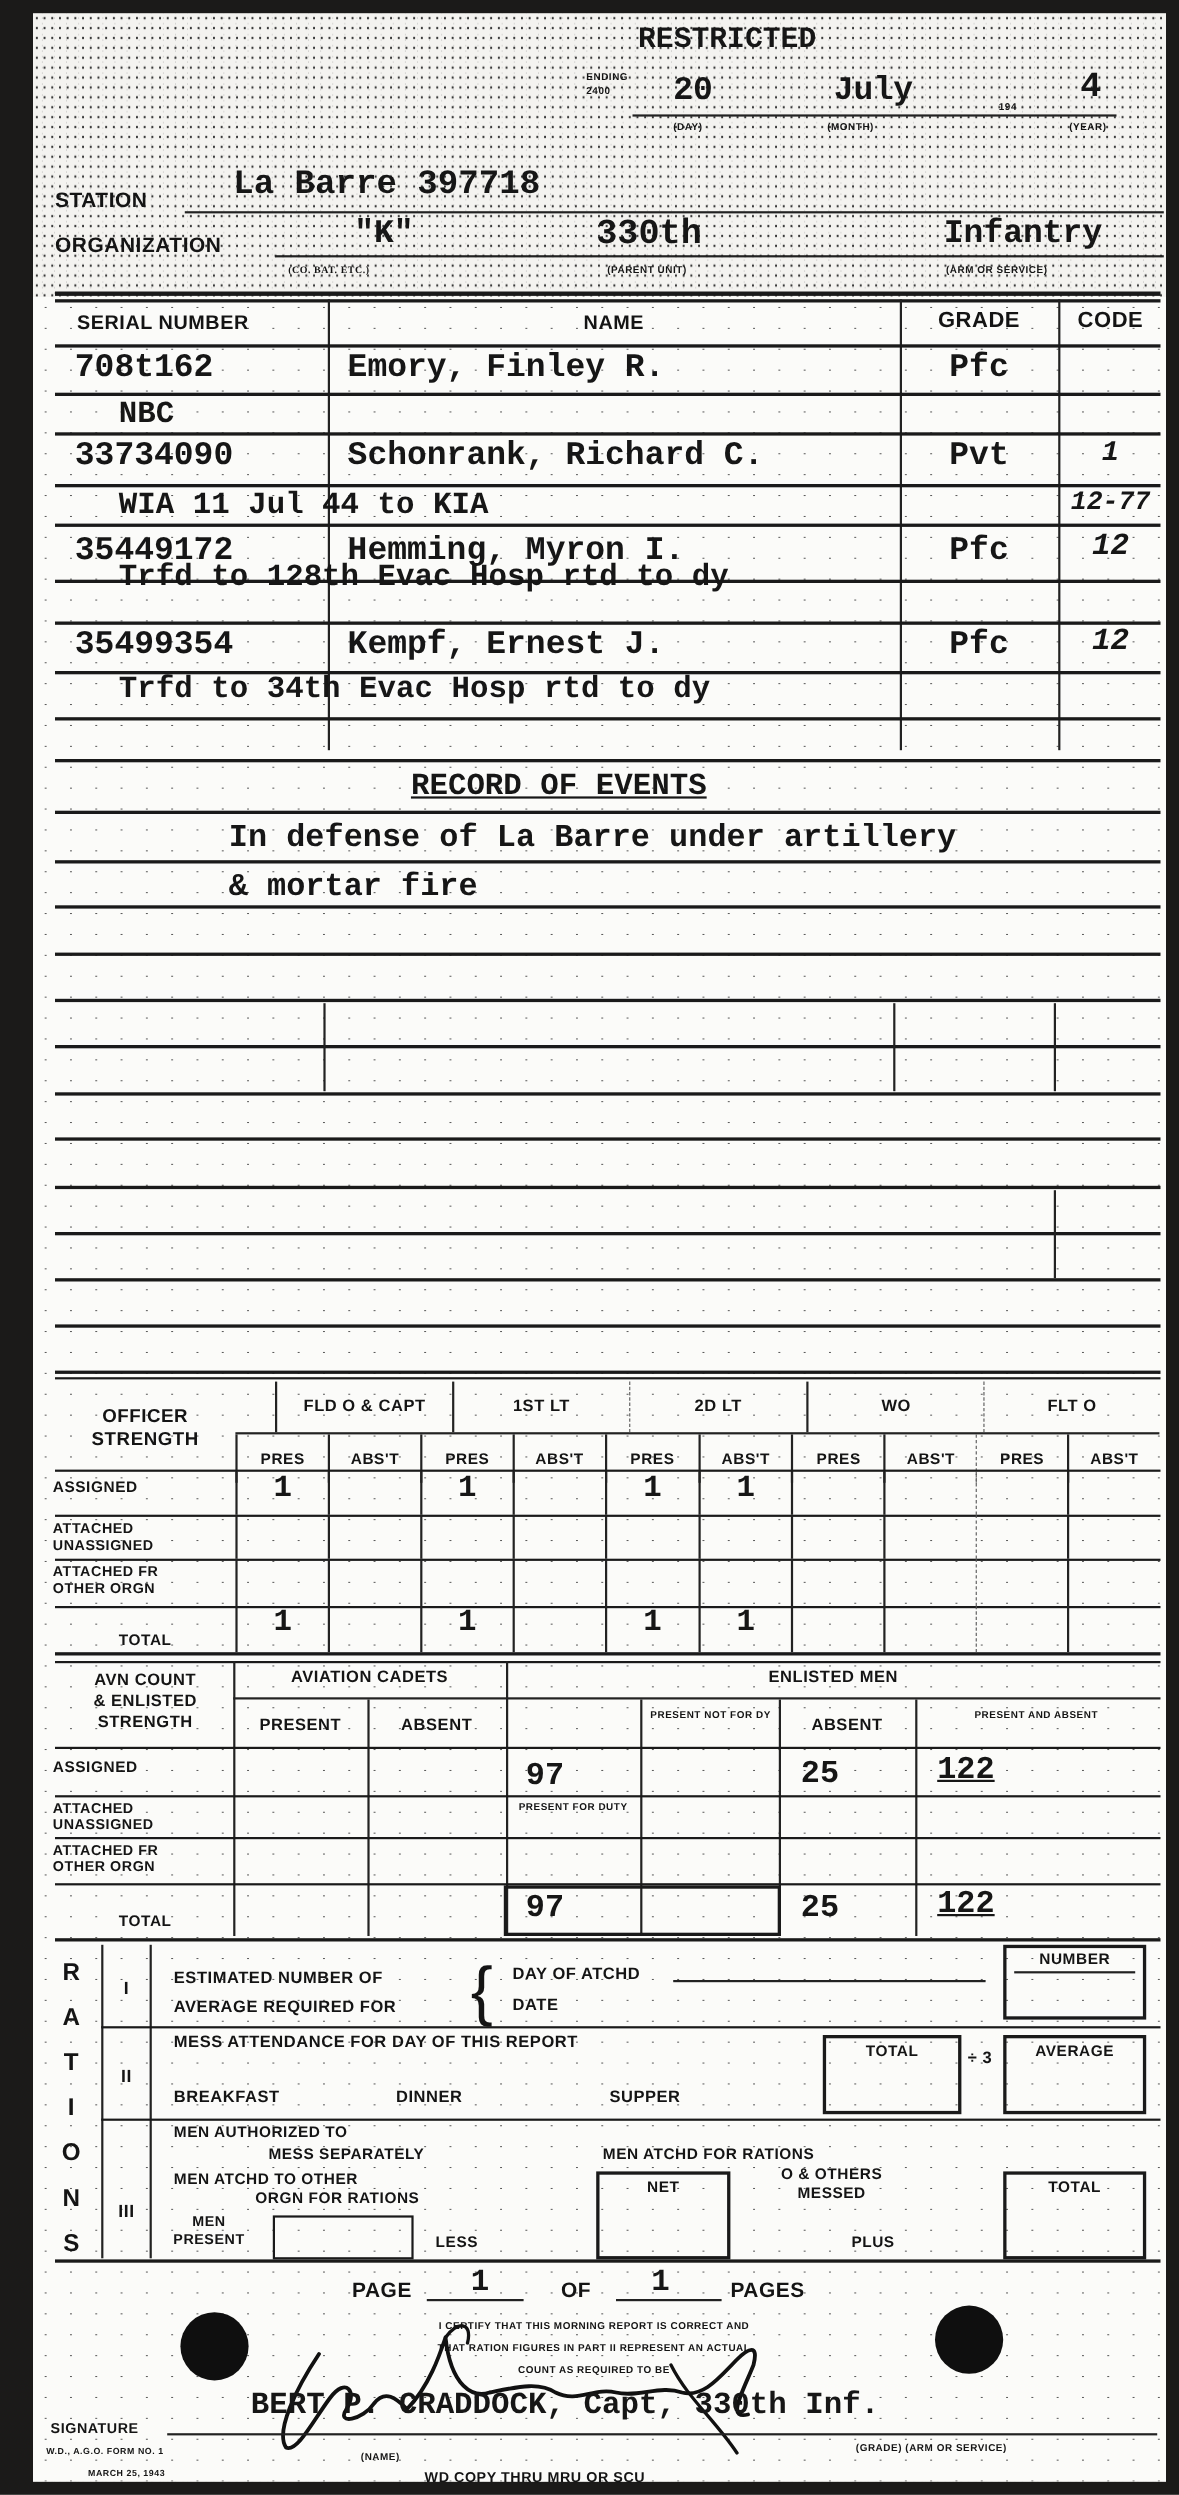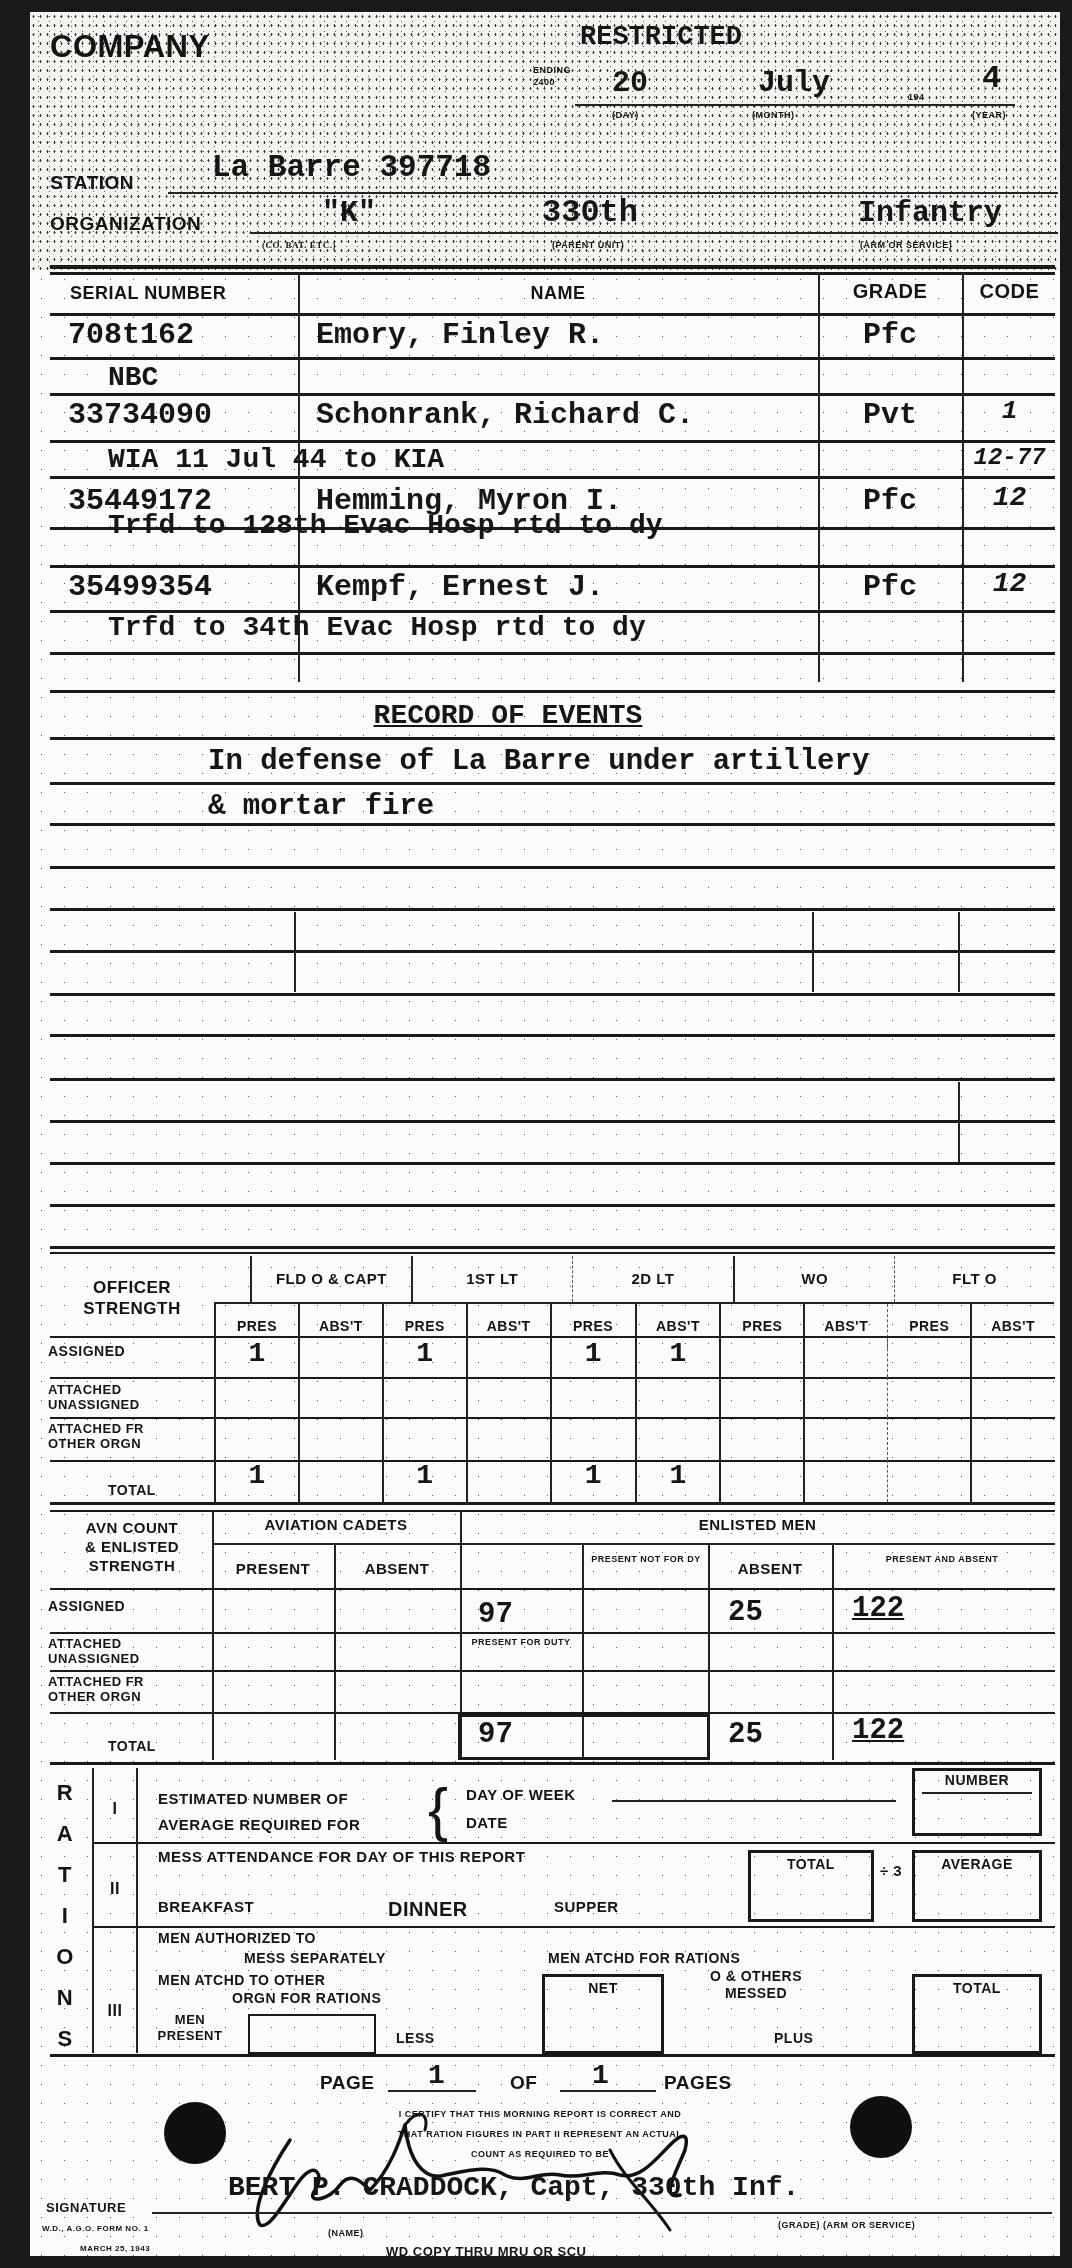--- a/index.html
+++ b/index.html
@@ -33,21 +33,20 @@
   .dot { position:absolute; width:62px; height:62px; border-radius:50%; background:#0f0f0f; }
   .ctr { text-align:center; }
 </style>
 </head>
 <body>
 
 <div class="paper"></div>
 <div class="clean"></div>
 
 <div class="abs hdr" style="left:50px;top:30px;font-size:31px;line-height:34px;">
-  <div>COMPANY</div>
 </div>
 <div class="abs type" style="left:580px;top:22px;font-size:27px;">RESTRICTED</div>
 <div class="abs tiny" style="left:533px;top:64px;line-height:12px;">
   <div>ENDING</div>
   <div>2400</div>
 </div>
 <div class="hlt" style="left:575px;top:104px;width:440px;"></div>
 <div class="abs type" style="left:612px;top:66px;font-size:30px;">20</div>
 <div class="abs tiny" style="left:612px;top:110px;">(DAY)</div>
 <div class="abs type" style="left:758px;top:66px;font-size:30px;">July</div>
@@ -277,32 +276,32 @@
 </div>
 <div class="vl" style="left:92px;top:1768px;height:285px;"></div>
 <div class="vl" style="left:136px;top:1768px;height:285px;"></div>
 
 <div class="abs hdr ctr" style="left:94px;top:1800px;width:42px;font-size:16px;">I</div>
 <div class="abs hdr" style="left:158px;top:1786px;font-size:15px;line-height:26px;">
   <div>ESTIMATED NUMBER OF</div>
   <div>AVERAGE REQUIRED FOR</div>
 </div>
 <div class="abs" style="left:428px;top:1780px;font-size:60px;line-height:60px;font-weight:100;">{</div>
-<div class="abs hdr" style="left:466px;top:1786px;font-size:15px;">DAY OF WEEK</div>
+<div class="abs hdr" style="left:466px;top:1786px;font-size:15px;">DAY OF ATCHD</div>
 <div class="hlt" style="left:612px;top:1800px;width:284px;"></div>
 <div class="abs hdr" style="left:466px;top:1814px;font-size:15px;">DATE</div>
 <div class="box" style="left:912px;top:1768px;width:130px;height:68px;"></div>
 <div class="abs hdr ctr" style="left:912px;top:1772px;width:130px;font-size:14px;">NUMBER</div>
 <div class="hlt" style="left:922px;top:1792px;width:110px;"></div>
 <div class="hl" style="left:92px;top:1842px;width:963px;height:2px;"></div>
 
 <div class="abs hdr ctr" style="left:94px;top:1880px;width:42px;font-size:16px;">II</div>
 <div class="abs hdr" style="left:158px;top:1848px;font-size:15px;">MESS ATTENDANCE FOR DAY OF THIS REPORT</div>
 <div class="abs hdr" style="left:158px;top:1898px;font-size:15px;">BREAKFAST</div>
-<div class="abs hdr" style="left:388px;top:1898px;font-size:20px;">DINNER</div>
+<div class="abs hdr" style="left:360px;top:1898px;font-size:15px;">DINNER</div>
 <div class="abs hdr" style="left:554px;top:1898px;font-size:15px;">SUPPER</div>
 <div class="box" style="left:748px;top:1850px;width:126px;height:72px;"></div>
 <div class="abs hdr ctr" style="left:748px;top:1856px;width:126px;font-size:14px;">TOTAL</div>
 <div class="abs hdr ctr" style="left:876px;top:1862px;width:30px;font-size:15px;line-height:18px;">÷ 3</div>
 <div class="box" style="left:912px;top:1850px;width:130px;height:72px;"></div>
 <div class="abs hdr ctr" style="left:912px;top:1856px;width:130px;font-size:14px;">AVERAGE</div>
 <div class="hl" style="left:92px;top:1926px;width:963px;height:2px;"></div>
 
 <div class="abs hdr ctr" style="left:94px;top:1990px;width:42px;font-size:16px;margin-top:12px;">III</div>
 <div class="abs hdr" style="left:158px;top:1930px;font-size:14px;">MEN AUTHORIZED TO</div>

